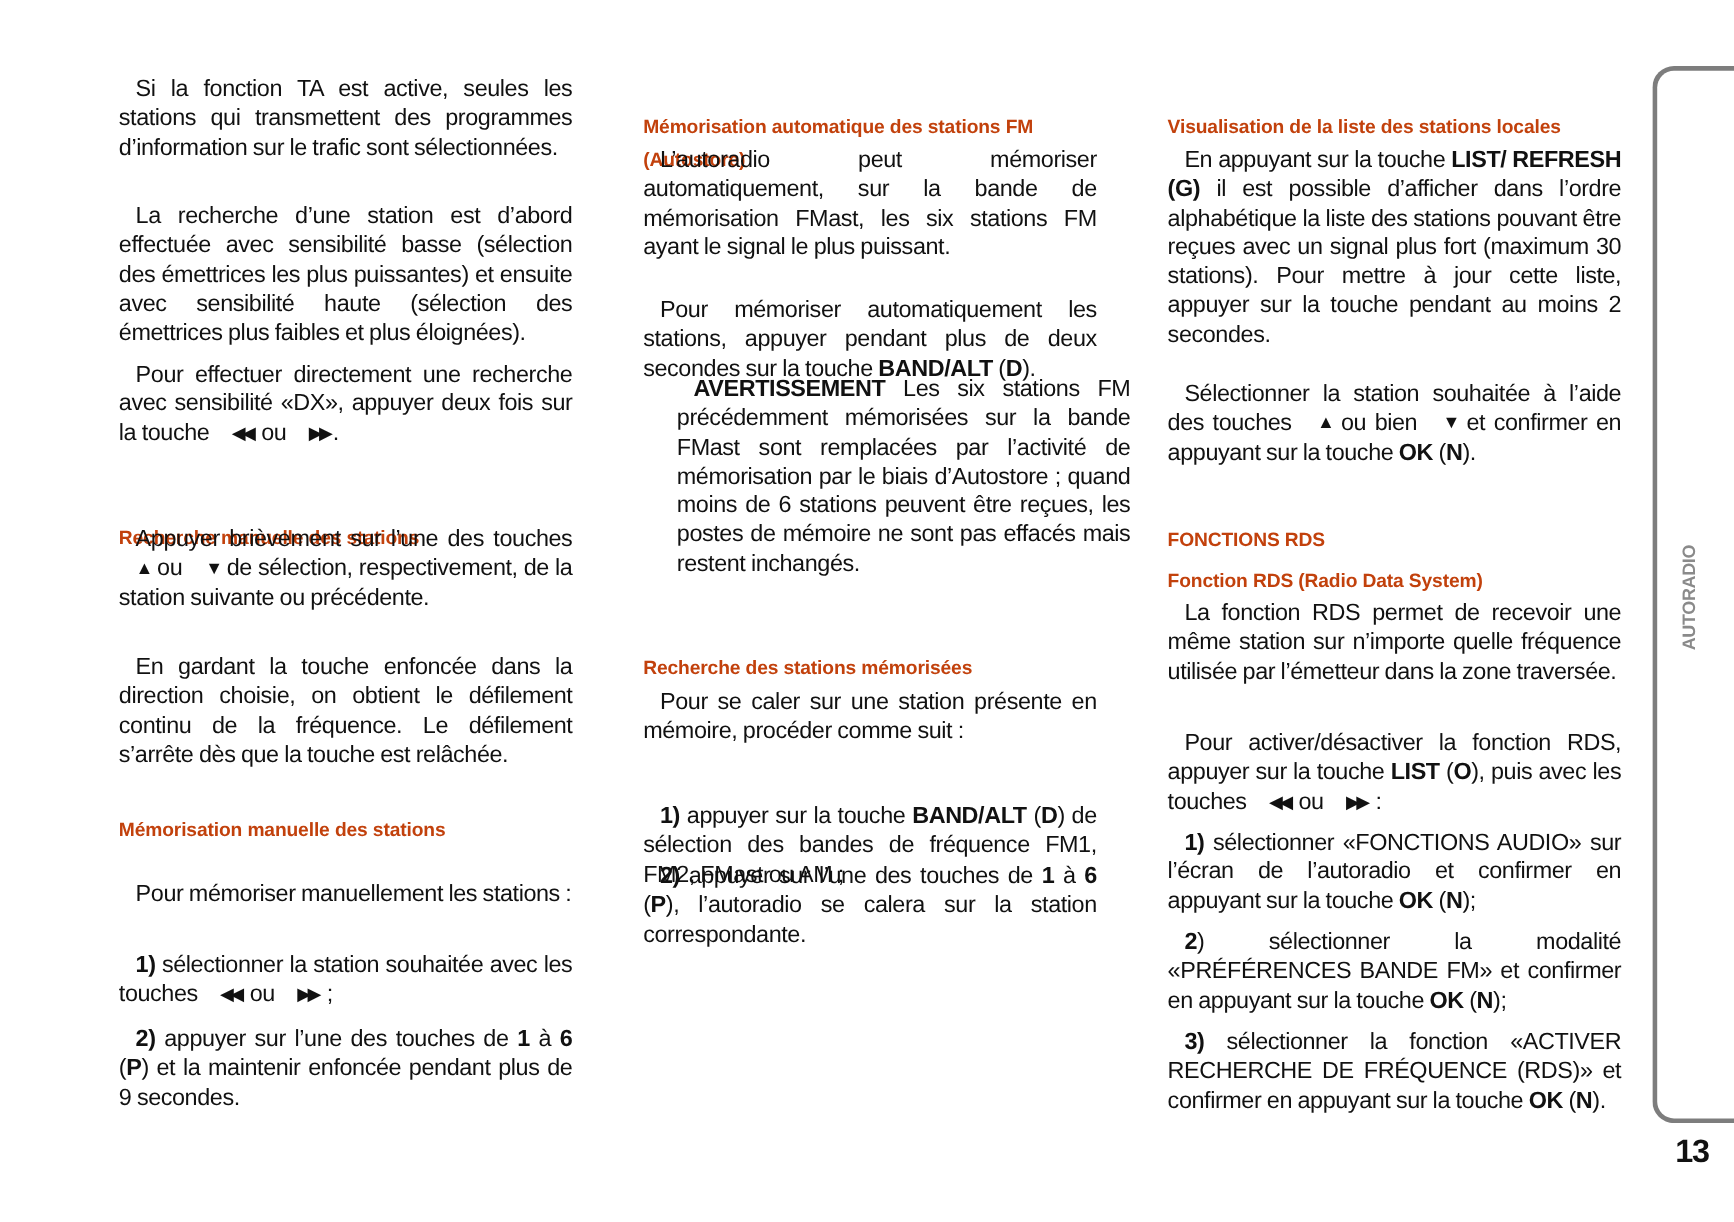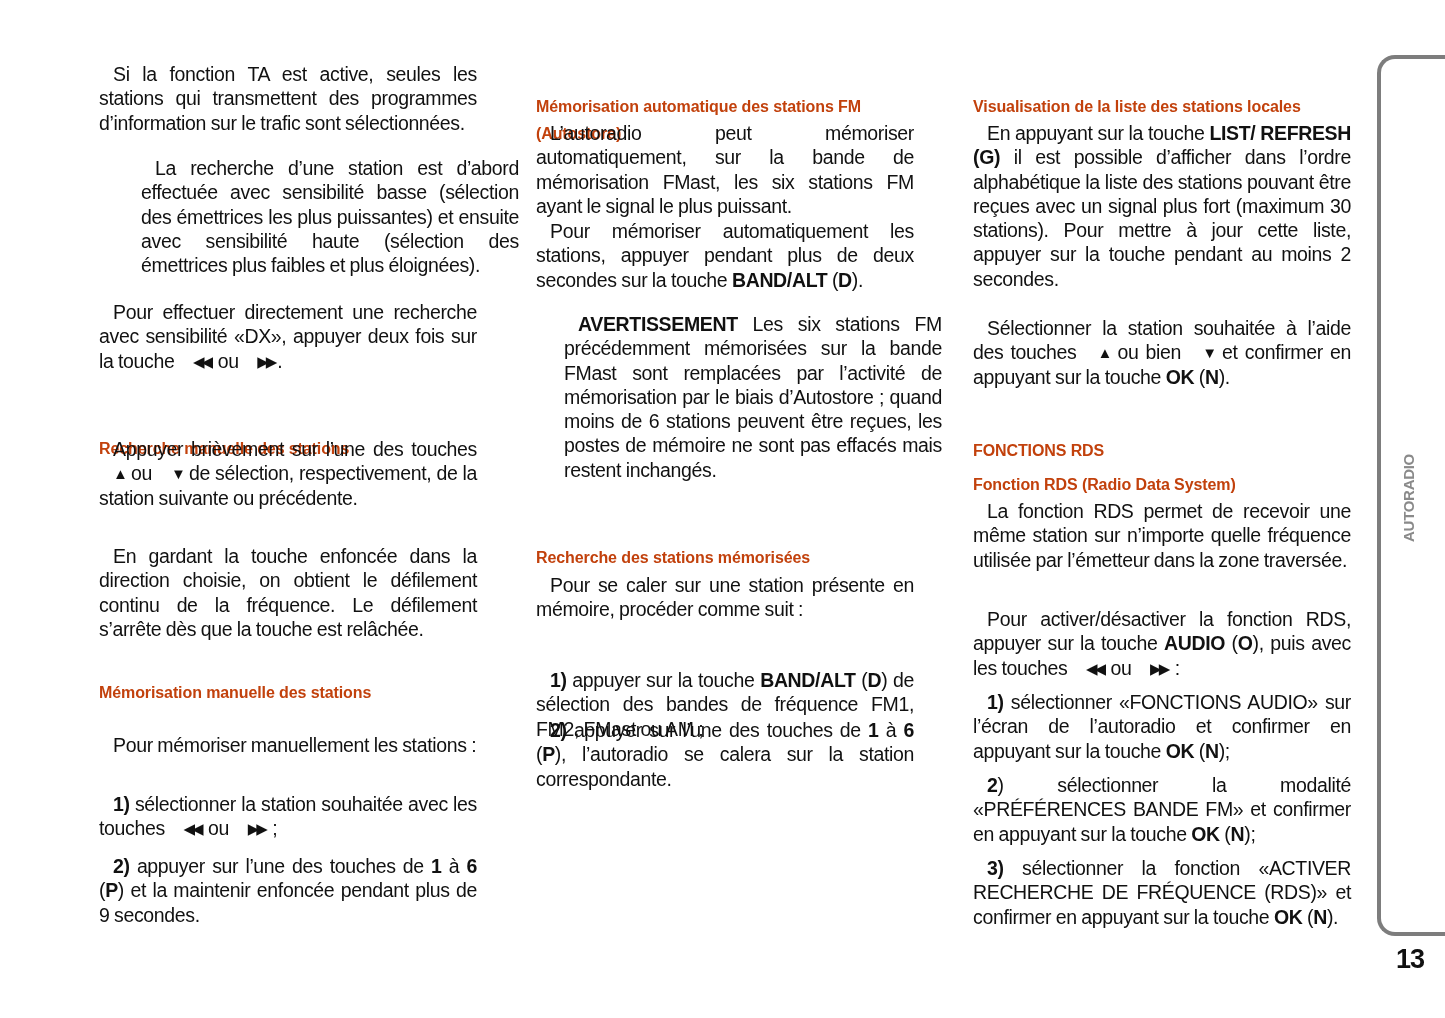--- a/index.html
+++ b/index.html
@@ -22,48 +22,48 @@
   .page-num { position: absolute; left: 1396px; top: 944px; font-weight: bold; font-size: 27px;
               font-family: "Liberation Sans", sans-serif; color: #111; letter-spacing: -1px; text-align: right; }
 </style>
 </head>
 <body>
 
 <div class="page">
 
   <div class="col" id="col-0" style="left:99px; top:0;">
       <div class="block p" style="top: 62px;"><span>Si la fonction TA est active, seules les stations qui transmettent des programmes d’information sur le trafic sont sélectionnées.</span></div>
-      <div class="block p" style="top: 156px; margin-left: 42px;"><span>La recherche d’une station est d’abord effectuée avec sensibilité basse (sélection des émettrices les plus puissantes) et ensuite avec sensibilité haute (sélection des émettrices plus faibles et plus éloignées).</span></div>
+      <div class="block p" style="top: 168px;"><span>La recherche d’une station est d’abord effectuée avec sensibilité basse (sélection des émettrices les plus puissantes) et ensuite avec sensibilité haute (sélection des émettrices plus faibles et plus éloignées).</span></div>
       <div class="block p" style="top: 300px;"><span>Pour effectuer directement une recherche avec sensibilité «DX», appuyer deux fois sur la touche </span><span class="ic pair">◀◀</span><span> ou </span><span class="ic pair">▶▶</span><span>.</span></div>
       <div class="block h" style="top: 402px;"><span>Recherche manuelle des stations</span></div>
       <div class="block p" style="top: 437px;"><span>Appuyer brièvement sur l’une des touches </span><span class="ic">▲</span><span> ou </span><span class="ic">▼</span><span> de sélection, respectivement, de la station suivante ou précédente.</span></div>
       <div class="block p" style="top: 544px;"><span>En gardant la touche enfoncée dans la direction choisie, on obtient le défilement continu de la fréquence. Le défilement s’arrête dès que la touche est relâchée.</span></div>
       <div class="block h" style="top: 646px;"><span>Mémorisation manuelle des stations</span></div>
       <div class="block p" style="top: 733px;"><span>Pour mémoriser manuellement les stations :</span></div>
       <div class="block p" style="top: 792px;"><span class="b">1)</span><span> sélectionner la station souhaitée avec les touches </span><span class="ic pair">◀◀</span><span> ou </span><span class="ic pair">▶▶</span><span> ;</span></div>
       <div class="block p" style="top: 854px;"><span class="b">2)</span><span> appuyer sur l’une des touches de </span><span class="b">1</span><span> à </span><span class="b">6</span><span> (</span><span class="b">P</span><span>) et la maintenir enfoncée pendant plus de 9 secondes.</span></div>
     </div>
   <div class="col" id="col-1" style="left:536px; top:0;">
       <div class="block h" style="top: 60px;"><span>Mémorisation automatique des stations FM (Autostore)</span></div>
       <div class="block p" style="top: 121px;"><span>L’autoradio peut mémoriser automatiquement, sur la bande de mémorisation FMast, les six stations FM ayant le signal le plus puissant.</span></div>
-      <div class="block p" style="top: 219px;"><span>Pour mémoriser automatiquement les stations, appuyer pendant plus de deux secondes sur la touche </span><span class="b">BAND/ALT</span><span> (</span><span class="b">D</span><span>).</span></div>
+      <div class="block p" style="top: 246px;"><span>Pour mémoriser automatiquement les stations, appuyer pendant plus de deux secondes sur la touche </span><span class="b">BAND/ALT</span><span> (</span><span class="b">D</span><span>).</span></div>
       <div class="block p" style="top: 312px; margin-left: 28px;"><span class="b">AVERTISSEMENT</span><span> Les six stations FM précédemment mémorisées sur la bande FMast sont remplacées par l’activité de mémorisation par le biais d’Autostore ; quand moins de 6 stations peuvent être reçues, les postes de mémoire ne sont pas effacés mais restent inchangés.</span></div>
       <div class="block h" style="top: 511px;"><span>Recherche des stations mémorisées</span></div>
       <div class="block p" style="top: 573px;"><span>Pour se caler sur une station présente en mémoire, procéder comme suit :</span></div>
       <div class="block p" style="top: 668px;"><span class="b">1)</span><span> appuyer sur la touche </span><span class="b">BAND/ALT</span><span> (</span><span class="b">D</span><span>) de sélection des bandes de fréquence FM1, FM2, FMast ou AM ;</span></div>
       <div class="block p" style="top: 718px;"><span class="b">2)</span><span> appuyer sur l’une des touches de </span><span class="b">1</span><span> à </span><span class="b">6</span><span> (</span><span class="b">P</span><span>), l’autoradio se calera sur la station correspondante.</span></div>
     </div>
   <div class="col" id="col-2" style="left:973px; top:0;">
       <div class="block h" style="top: 60px;"><span>Visualisation de la liste des stations locales</span></div>
       <div class="block p" style="top: 121px;"><span>En appuyant sur la touche </span><span class="b">LIST/ REFRESH (G)</span><span> il est possible d’afficher dans l’ordre alphabétique la liste des stations pouvant être reçues avec un signal plus fort (maximum 30 stations). Pour mettre à jour cette liste, appuyer sur la touche pendant au moins 2 secondes.</span></div>
       <div class="block p" style="top: 316px;"><span>Sélectionner la station souhaitée à l’aide des touches </span><span class="ic">▲</span><span> ou bien </span><span class="ic">▼</span><span> et confirmer en appuyant sur la touche </span><span class="b">OK</span><span> (</span><span class="b">N</span><span>).</span></div>
       <div class="block h" style="top: 404px;"><span>FONCTIONS RDS</span></div>
       <div class="block h" style="top: 438px;"><span>Fonction RDS (Radio Data System)</span></div>
       <div class="block p" style="top: 499px;"><span>La fonction RDS permet de recevoir une même station sur n’importe quelle fréquence utilisée par l’émetteur dans la zone traversée.</span></div>
-      <div class="block p" style="top: 607px;"><span>Pour activer/désactiver la fonction RDS, appuyer sur la touche </span><span class="b">AUDIO</span><span> (</span><span class="b">O</span><span>), puis avec les touches </span><span class="ic pair">◀◀</span><span> ou </span><span class="ic pair">▶▶</span><span> :</span></div>
+      <div class="block p" style="top: 607px;"><span>Pour activer/désactiver la fonction RDS, appuyer sur la touche </span><span class="b">LIST</span><span> (</span><span class="b">O</span><span>), puis avec les touches </span><span class="ic pair">◀◀</span><span> ou </span><span class="ic pair">▶▶</span><span> :</span></div>
       <div class="block p" style="top: 690px;"><span class="b">1)</span><span> sélectionner «FONCTIONS AUDIO» sur l’écran de l’autoradio et confirmer en appuyant sur la touche </span><span class="b">OK</span><span> (</span><span class="b">N</span><span>);</span></div>
       <div class="block p" style="top: 773px;"><span class="b">2</span><span>) sélectionner la modalité «PRÉFÉRENCES BANDE FM» et confirmer en appuyant sur la touche </span><span class="b">OK</span><span> (</span><span class="b">N</span><span>);</span></div>
       <div class="block p" style="top: 856px;"><span class="b">3)</span><span> sélectionner la fonction «ACTIVER RECHERCHE DE FRÉQUENCE (RDS)» et confirmer en appuyant sur la touche </span><span class="b">OK</span><span> (</span><span class="b">N</span><span>).</span></div>
     </div>
 
   <div class="tab-frame"></div>
   <div class="tab-label">AUTORADIO</div>
   <div class="page-num">13</div>
 </div>
 

